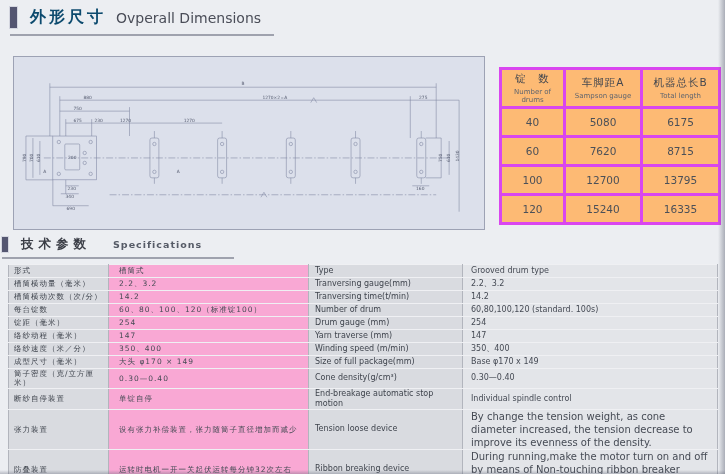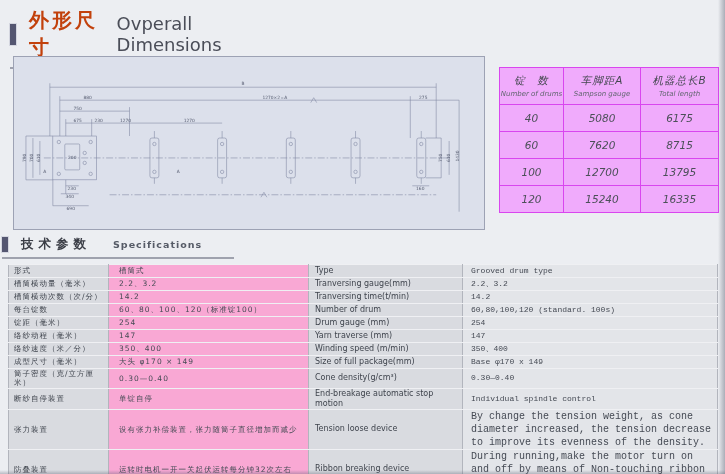--- a/index.html
+++ b/index.html
@@ -5,47 +5,47 @@
   html,body{margin:0;padding:0;background:#d8dade;}
   .page{position:relative;width:725px;height:474px;background:#eceef2;overflow:hidden;
         font-family:"DejaVu Sans",sans-serif;color:#454a54;}
   
   .sec{position:absolute;display:flex;align-items:center;border-bottom:2px solid #9fa2ae;}
   .sec1{left:10px;top:7px;width:264px;padding-bottom:6px;}
   .sec2{left:2px;top:236px;width:232px;padding-bottom:4px;}
   .bar{display:inline-block;background:#545671;box-shadow:0 0 0 1px #d4d6e0;}
   .bar1{width:7px;height:21px;margin-right:13px;}
   .bar2{width:6px;height:15px;margin-right:13px;}
-  .t1-cn{font-size:20px;font-weight:bold;color:#c2410c;letter-spacing:3px;}
-  .t1-en{font-size:18px;color:#4a4d58;margin-left:10px;}
+  .t1-cn{font-size:16px;font-weight:bold;color:#0c4a6e;letter-spacing:3px;}
+  .t1-en{font-size:14px;color:#4a4d58;margin-left:10px;}
   .t2-cn{font-size:12.5px;font-weight:bold;color:#3a3d46;letter-spacing:5px;}
   .t2-en{font-size:9.5px;font-weight:bold;color:#565b67;letter-spacing:1px;margin-left:22px;}
   
   .panel{position:absolute;left:13px;top:56px;width:470px;height:172px;
          background:#dce0eb;border:1px solid #9da2b4;}
   .panel svg{display:block;}
   
   .dtab{position:absolute;left:499px;top:67px;border-collapse:collapse;table-layout:fixed;}
-  .dtab th,.dtab td{border:1px solid #d946ef;background:#f0abfc;text-align:center;
-                    color:#4b5058;padding:0;font-style:italic;}
+  .dtab th,.dtab td{border:3px solid #d946ef;background:#fdba74;text-align:center;
+                    color:#4b5058;padding:0;}
   .dtab th{height:36px;font-weight:normal;}
   .dtab td{height:26px;font-size:10.5px;}
   .h-cn{font-size:10.5px;letter-spacing:1px;color:#43474f;}
   .h-en{font-size:7px;color:#60656e;margin-top:2px;}
   
   .spec{position:absolute;left:8px;top:264px;border-collapse:collapse;table-layout:fixed;
         border:1px solid #a9acb4;}
   .spec td{border:1px solid #b2b5bd;border-top-color:#eff0f3;border-bottom-color:#eff0f3;
            vertical-align:middle;line-height:1.25;overflow:hidden;}
   .spec tr{height:13px;}
   .spec tr.tall{height:21px;}
   .c1{background:#d9dbe0;font-size:7.5px;letter-spacing:1px;padding:0 2px 0 5px;color:#3f444d;}
   .c2{background:#f9a8d4;font-size:7.5px;letter-spacing:1px;padding:0 2px 0 10px;}
   .c3{background:#d9dbe0;font-size:8px;padding:0 4px 0 6px;color:#3f444d;}
-  .c4{background:#e3e5e9;font-size:8px;padding:0 4px 0 8px;font-family:Liberation Mono, monospace;}
+  .c4{background:#e3e5e9;font-size:8px;padding:0 4px 0 8px;}
   .c4.fine{font-size:10px;line-height:1.3;}
   
   .edge-r{position:absolute;right:0;top:0;bottom:0;width:7px;
           background:linear-gradient(to right,rgba(90,95,112,0),rgba(90,95,112,.45));}
   .edge-b{position:absolute;left:0;right:0;bottom:0;height:4px;
           background:linear-gradient(to bottom,rgba(90,95,112,0),rgba(90,95,112,.35));}
 </style>
 </head>
 <body>
 

